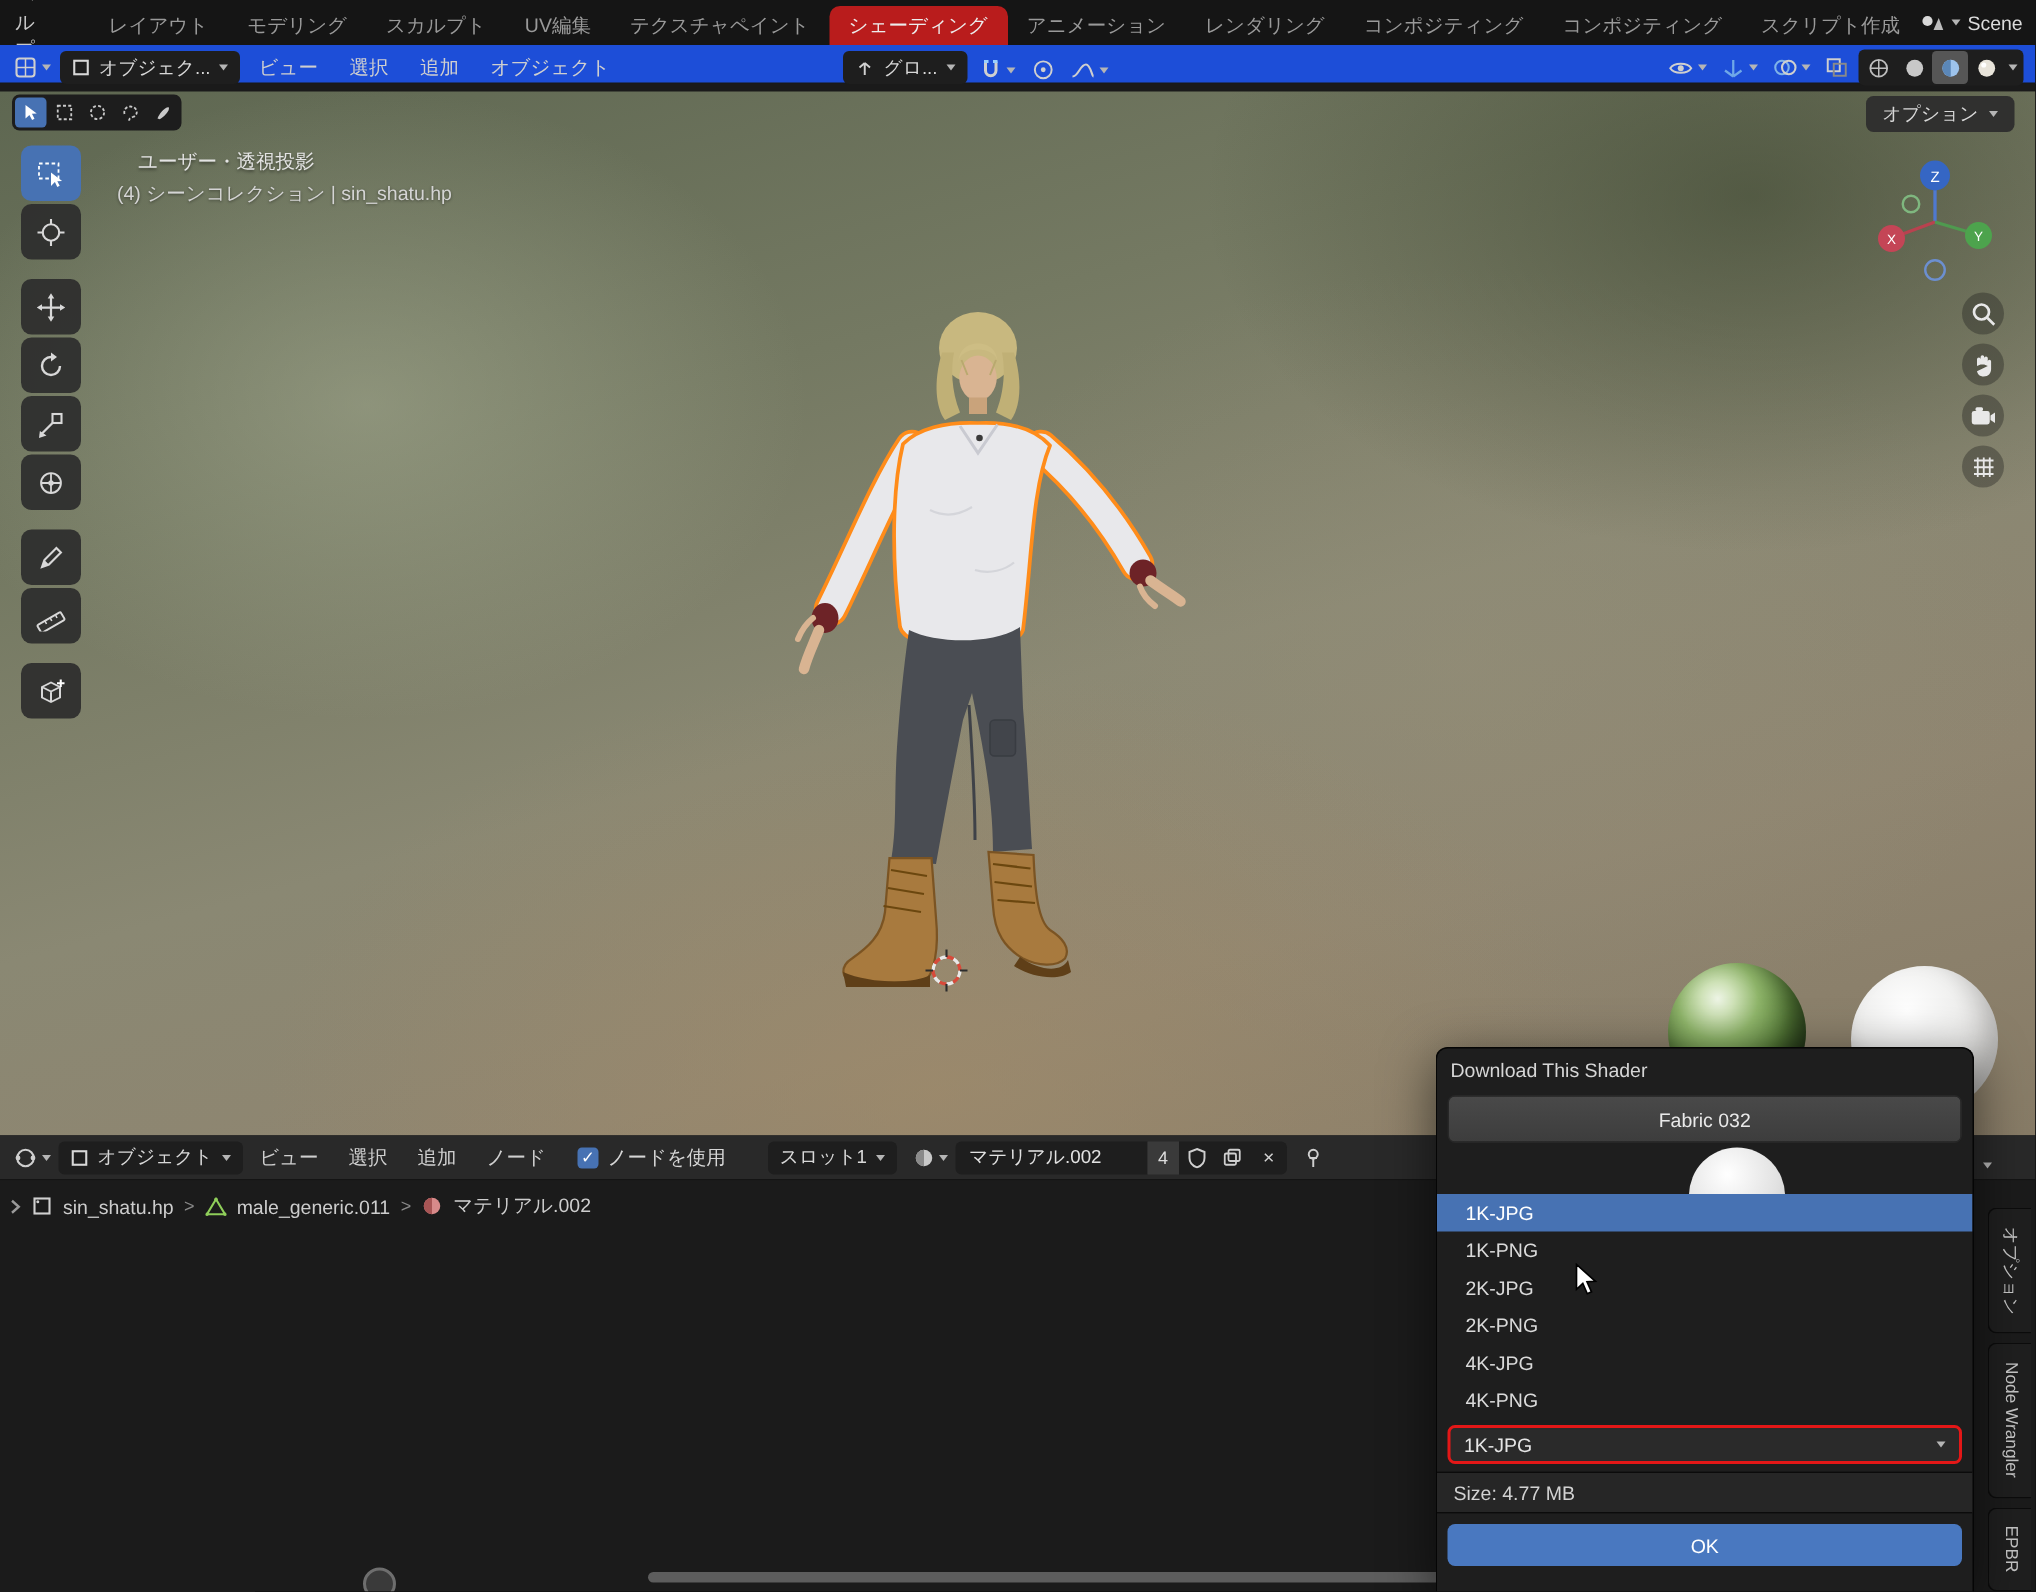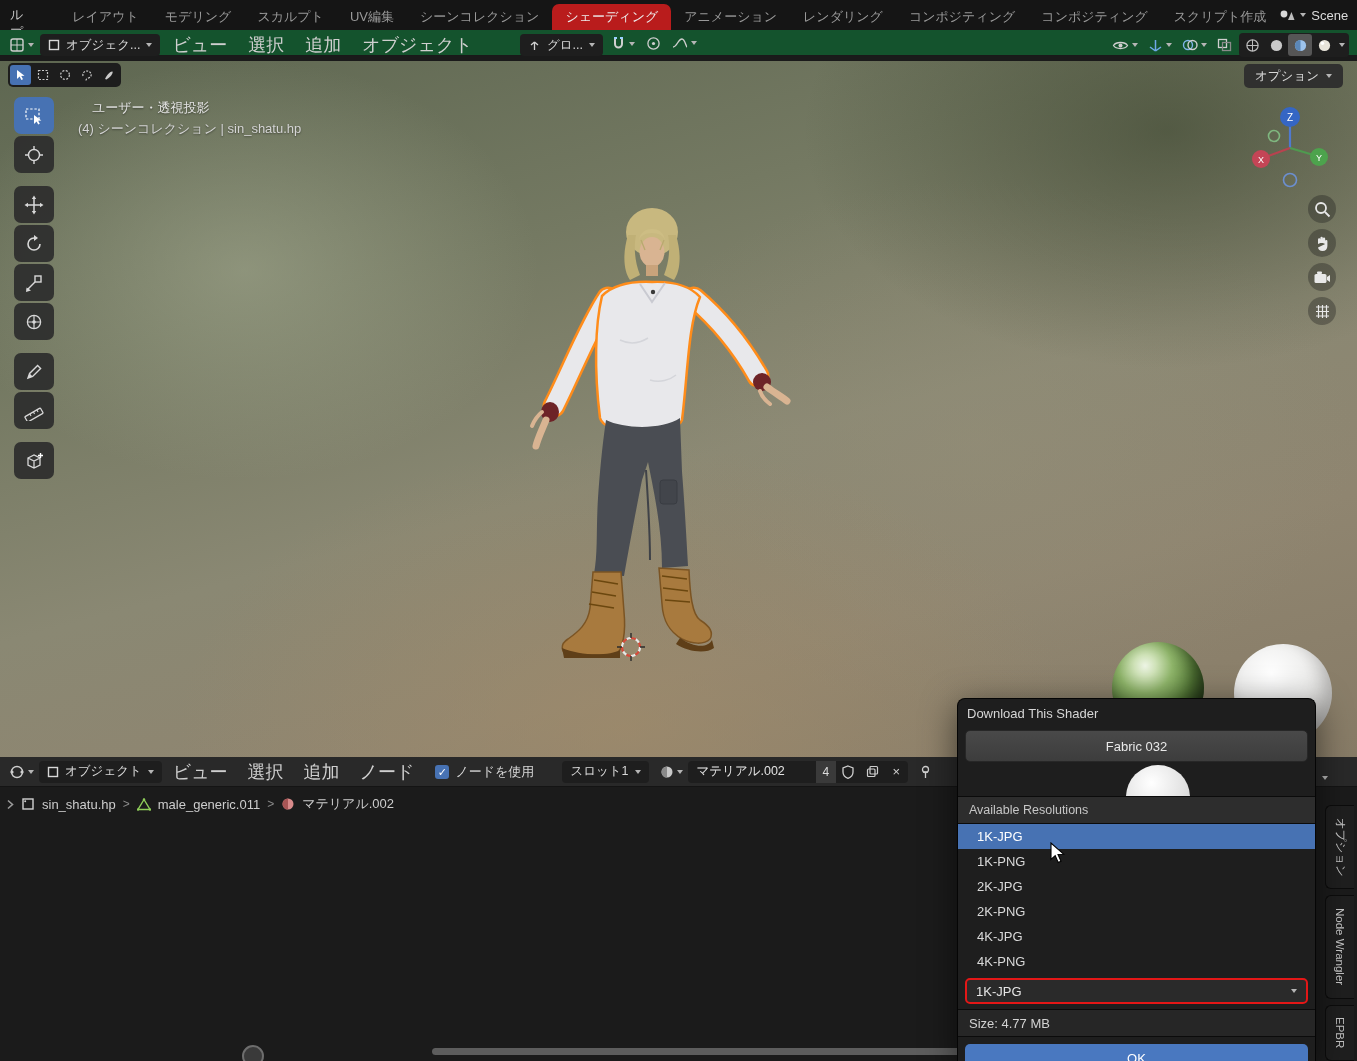--- a/index.html
+++ b/index.html
@@ -9,26 +9,26 @@
   
   .topbar{position:absolute;left:0;top:0;width:100%;height:30px;background:#151515;display:flex;align-items:center;}
   .help{font-size:13px;color:#c9c9c9;padding:0 14px 0 10px;}
   .wtabs{display:flex;height:100%;align-items:flex-end;margin-left:22px;}
   .wtab{font-size:13px;color:#999;padding:6px 13px 7px;border-radius:7px 7px 0 0;line-height:1;white-space:nowrap;}
   .wtab.active{background:#b91c1c;color:#ededed;}
   .scene-sel{margin-left:auto;display:flex;align-items:center;gap:5px;padding-right:16px;}
   .scene-sel .lbl{font-size:13px;color:#dcdcdc;}
 
   
-  .vhdr{position:absolute;left:0;top:30px;width:100%;height:26px;background:#14532d;border-bottom:1px solid #191919;box-sizing:border-box;}
+  .vhdr{position:absolute;left:0;top:30px;width:100%;height:26px;background:#1d4ed8;border-bottom:1px solid #191919;box-sizing:border-box;}
   .vhdr-left{position:absolute;left:6px;top:0;height:30px;display:flex;align-items:center;gap:3px;}
-  .vhdr-center{position:absolute;left:520px;top:4px;display:flex;align-items:flex-start;gap:5px;}
+  .vhdr-center{position:absolute;left:562px;top:4px;display:flex;align-items:flex-end;gap:5px;}
   .vhdr-right{position:absolute;right:8px;top:3px;display:flex;align-items:center;gap:4px;}
   .dd{display:flex;align-items:center;gap:6px;background:#1e1e1e;border-radius:4px;height:22px;padding:0 8px;font-size:12.5px;color:#d8d8d8;}
-  .menu{font-size:18px;color:#cfcfcf;padding:0 9px;line-height:30px;white-space:nowrap;}
+  .menu{font-size:13px;color:#cfcfcf;padding:0 9px;line-height:30px;white-space:nowrap;}
   .icon-btn{display:flex;align-items:center;gap:3px;padding:2px 3px;border-radius:4px;}
   .chev{width:0;height:0;border-left:3.5px solid transparent;border-right:3.5px solid transparent;border-top:4.5px solid #b5b5b5;display:inline-block;}
   .seg{display:flex;background:#1e1e1e;border-radius:4px;padding:1px;align-items:center;}
   .sbtn{width:24px;height:22px;display:flex;align-items:center;justify-content:center;border-radius:3px;}
   .sbtn.active{background:#565656;}
 
   
   .viewport{position:absolute;left:0;top:61px;width:1357px;height:696px;
     background:
       radial-gradient(420px 300px at 18% 30%, rgba(170,176,150,.50), transparent 70%),
@@ -90,21 +90,21 @@
 
 <div id="app">
 
   <div class="topbar">
     <div class="help">ヘルプ</div>
     <div class="wtabs">
       <div class="wtab">レイアウト</div>
       <div class="wtab">モデリング</div>
       <div class="wtab">スカルプト</div>
       <div class="wtab">UV編集</div>
-      <div class="wtab">シーンコレクション</div>
+      <div class="wtab">テクスチャペイント</div>
       <div class="wtab active">シェーディング</div>
       <div class="wtab">アニメーション</div>
       <div class="wtab">レンダリング</div>
       <div class="wtab">コンポジティング</div>
       <div class="wtab">コンポジティング</div>
       <div class="wtab">スクリプト作成</div>
     </div>
     <div class="scene-sel">
       <span>
         <svg width="16" height="14" viewBox="0 0 16 14">
@@ -503,21 +503,20 @@
     <div class="ntab" style="top:138px;height:104px;">Node Wrangler</div>
     <div class="ntab" style="top:248px;height:56px;">EPBR</div>
   </div>
 
   <div class="popup">
     <div class="p-title">Download This Shader</div>
     <div class="p-btn">Fabric 032</div>
     <div class="p-strip">
       <div class="p-ball"></div>
     </div>
-    <div class="p-sect">Available Resolutions</div>
     <div class="p-item selected">1K-JPG</div>
     <div class="p-item">1K-PNG</div>
     <div class="p-item">2K-JPG</div>
     <div class="p-item">2K-PNG</div>
     <div class="p-item">4K-JPG</div>
     <div class="p-item">4K-PNG</div>
     <div class="p-combo">
       <span>1K-JPG</span>
       <span class="chev"></span>
     </div>

